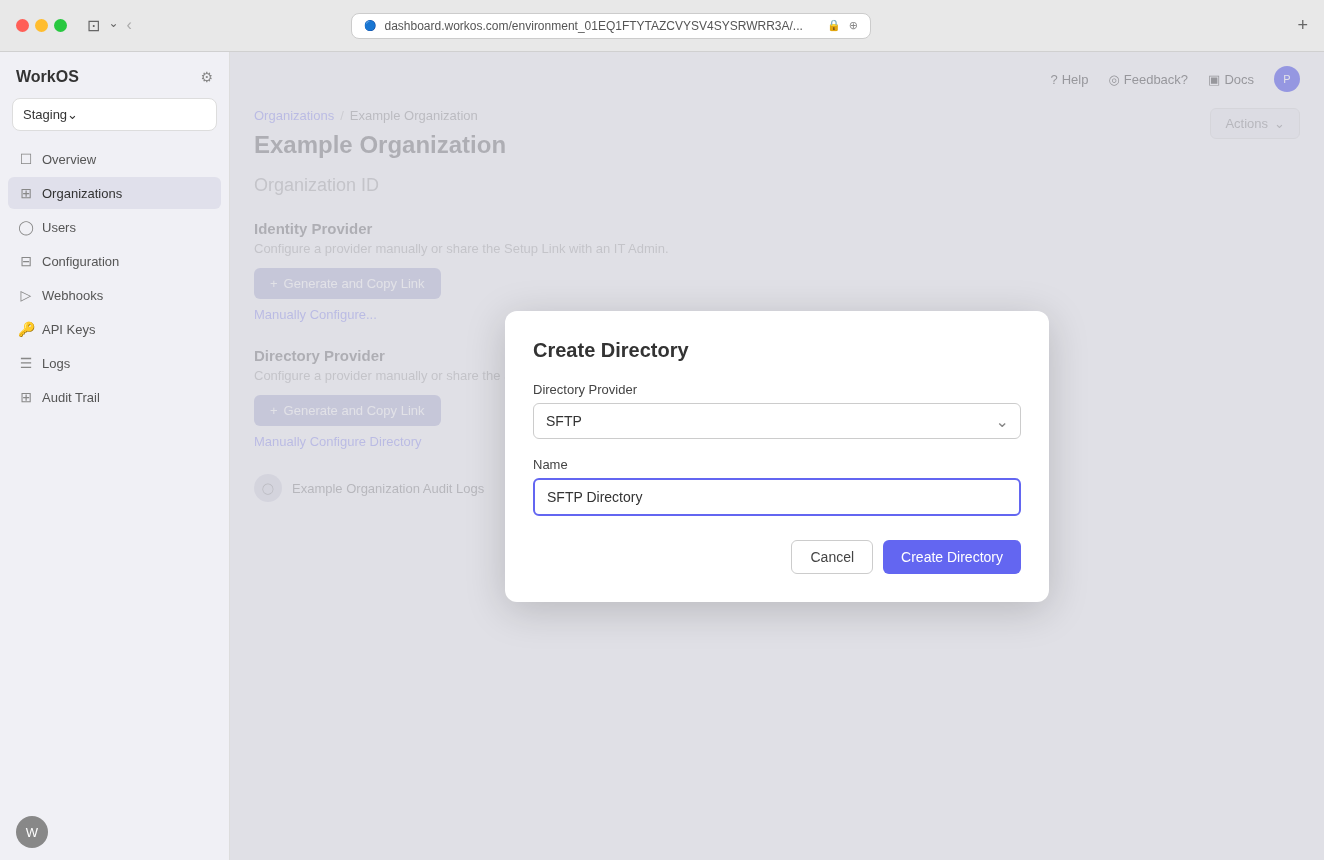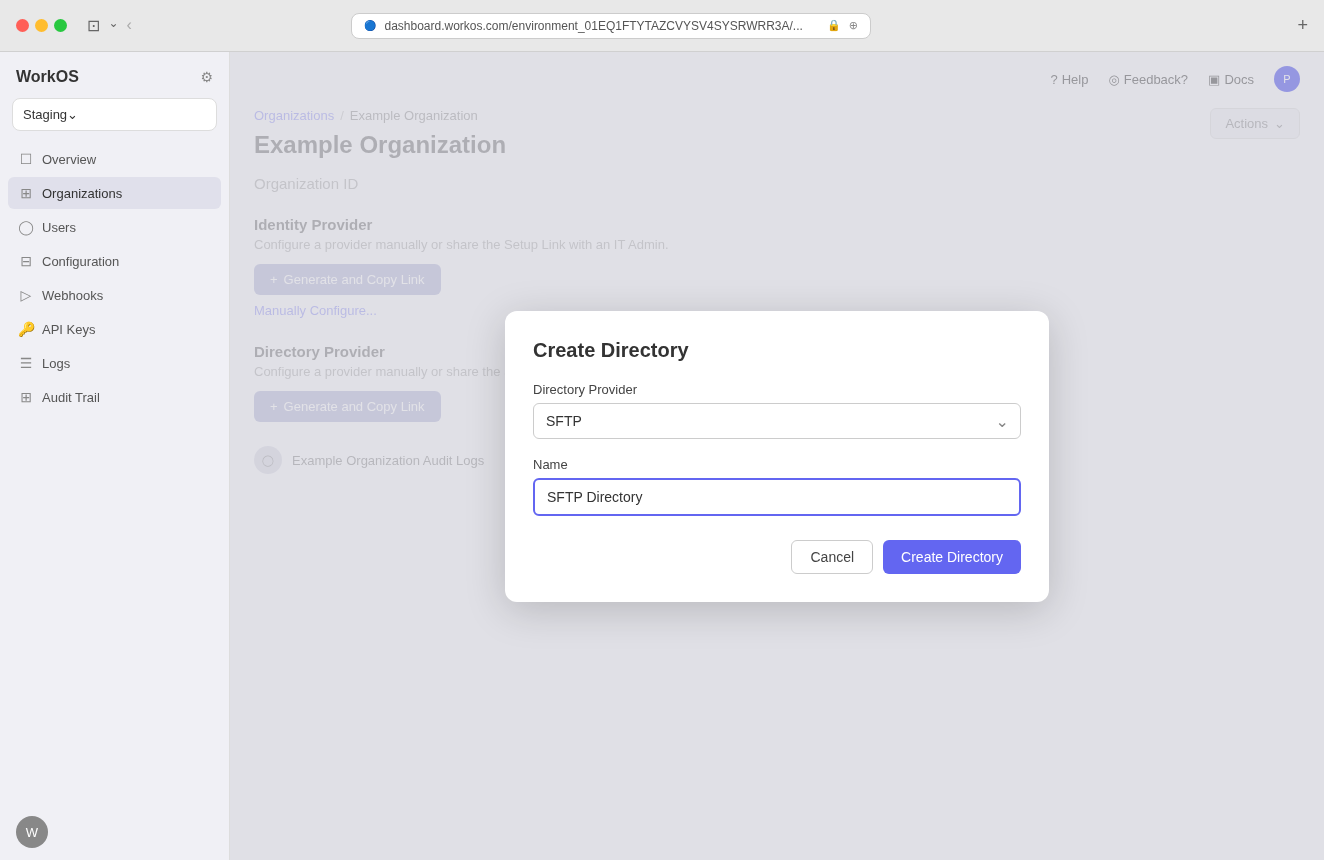--- a/index.html
+++ b/index.html
@@ -127,21 +127,21 @@
       align-items: flex-end;
       gap: 6px;
       color: #555;
     }
 
     
     .bg-content {
       padding: 16px 24px;
       opacity: 0.5;
     }
-    .field-label { font-size: 15px; color: #888; margin-bottom: 6px; font-weight: 500; }
+    .field-label { font-size: 18px; color: #888; margin-bottom: 6px; font-weight: 500; }
     .field-value {
       font-size: 13px;
       color: #444;
       background: white;
       border: 1px solid #ddd;
       border-radius: 6px;
       padding: 8px 12px;
       display: flex;
       align-items: center;
       justify-content: space-between;
@@ -379,20 +379,23 @@
         </div>
       </div>
 
       <div class="section">
         <div class="section-title">Directory Provider</div>
         <div class="section-desc">Configure a provider manually or share the Setup Link with an IT Admin.</div>
         <button class="generate-btn">
           <span>+</span>
           <span>Generate and Copy Link</span>
         </button>
+        <div>
+          <a class="manual-link">Manually Configure Directory</a>
+        </div>
       </div>
 
       <div class="section">
         <div style="display:flex;align-items:center;gap:10px;margin-top:8px;">
           <span style="width:28px;height:28px;border-radius:50%;background:#c8c8d8;display:inline-flex;align-items:center;justify-content:center;font-size:11px;color:#666;">◯</span>
           <span style="font-size:13px;color:#555;">Example Organization Audit Logs</span>
         </div>
       </div>
     </div>
 

